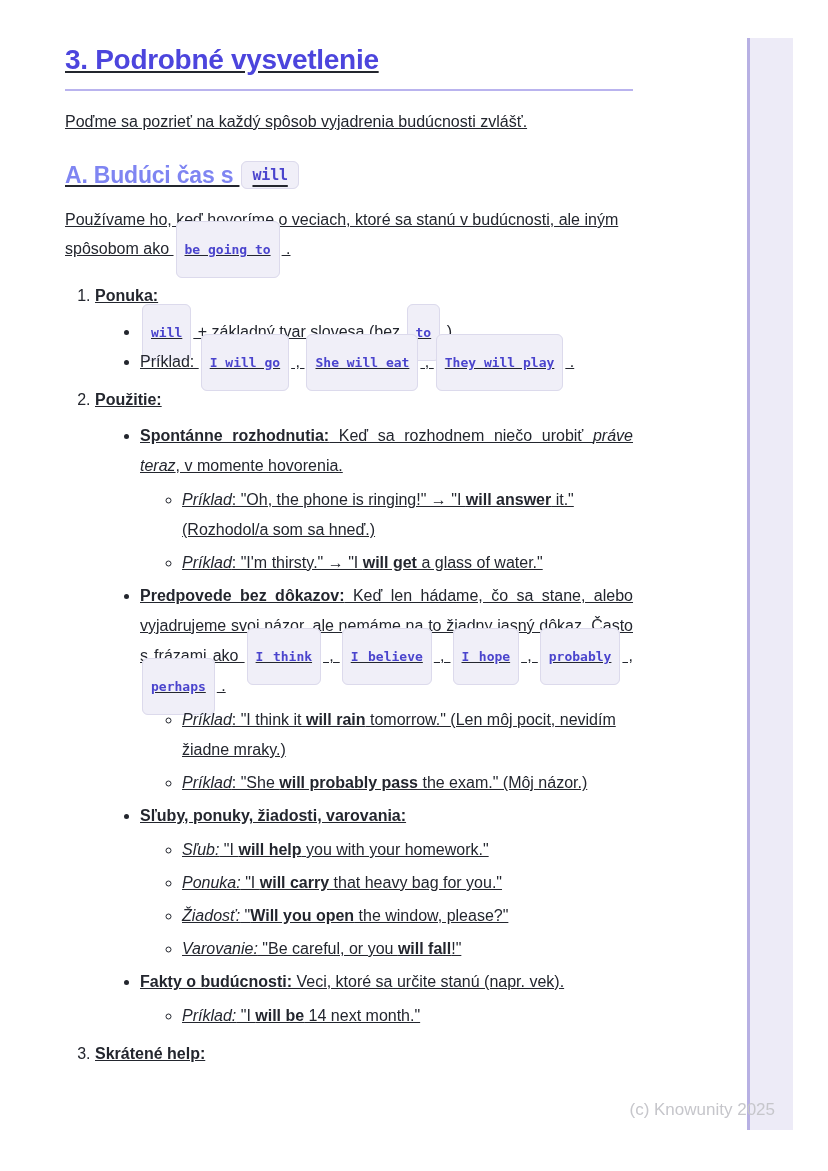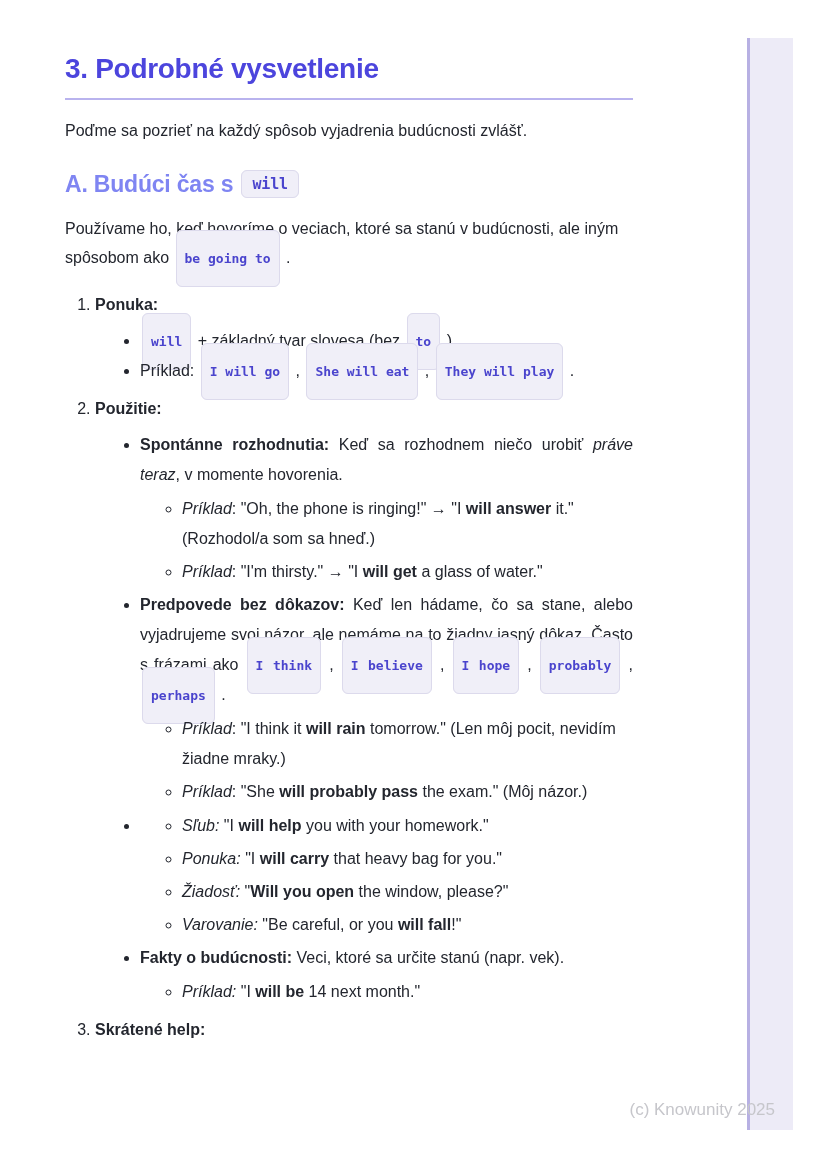--- a/index.html
+++ b/index.html
@@ -28,23 +28,24 @@
     position:absolute;
     left:747px;top:38px;
     width:46px;height:1092px;
     background:var(--ribbon-fill);
     border-left:3px solid var(--ribbon-edge);
     box-sizing:border-box;
     z-index:1;
   }
   .content{
     position:absolute;
-    left:65px;top:9px;
+    left:65px;top:0;
     width:568px;
     z-index:2;
+    text-decoration:underline;
   }
   h1{
     font-size:28px;
     font-weight:700;
     color:var(--accent);
     margin:44px 0 0 0;
     letter-spacing:-0.3px;
   }
   .rule{
     height:2px;
@@ -147,20 +148,21 @@
             <ul class="bullet-list lvl2">
               <li>
                 <div class="li-text"><em>Príklad</em><span>: "I think it </span><strong>will rain</strong><span> tomorrow." (Len môj pocit, nevidím žiadne mraky.)</span></div>
               </li>
               <li>
                 <div class="li-text"><em>Príklad</em><span>: "She </span><strong>will probably pass</strong><span> the exam." (Môj názor.)</span></div>
               </li>
             </ul>
           </li>
           <li>
+            <div class="li-text"><strong>Sľuby, ponuky, žiadosti, varovania:</strong></div>
             <ul class="bullet-list lvl2">
               <li>
                 <div class="li-text"><em>Sľub:</em><span> "I </span><strong>will help</strong><span> you with your homework."</span></div>
               </li>
               <li>
                 <div class="li-text"><em>Ponuka:</em><span> "I </span><strong>will carry</strong><span> that heavy bag for you."</span></div>
               </li>
               <li>
                 <div class="li-text"><em>Žiadosť:</em><span> "</span><strong>Will you open</strong><span> the window, please?"</span></div>
               </li>

